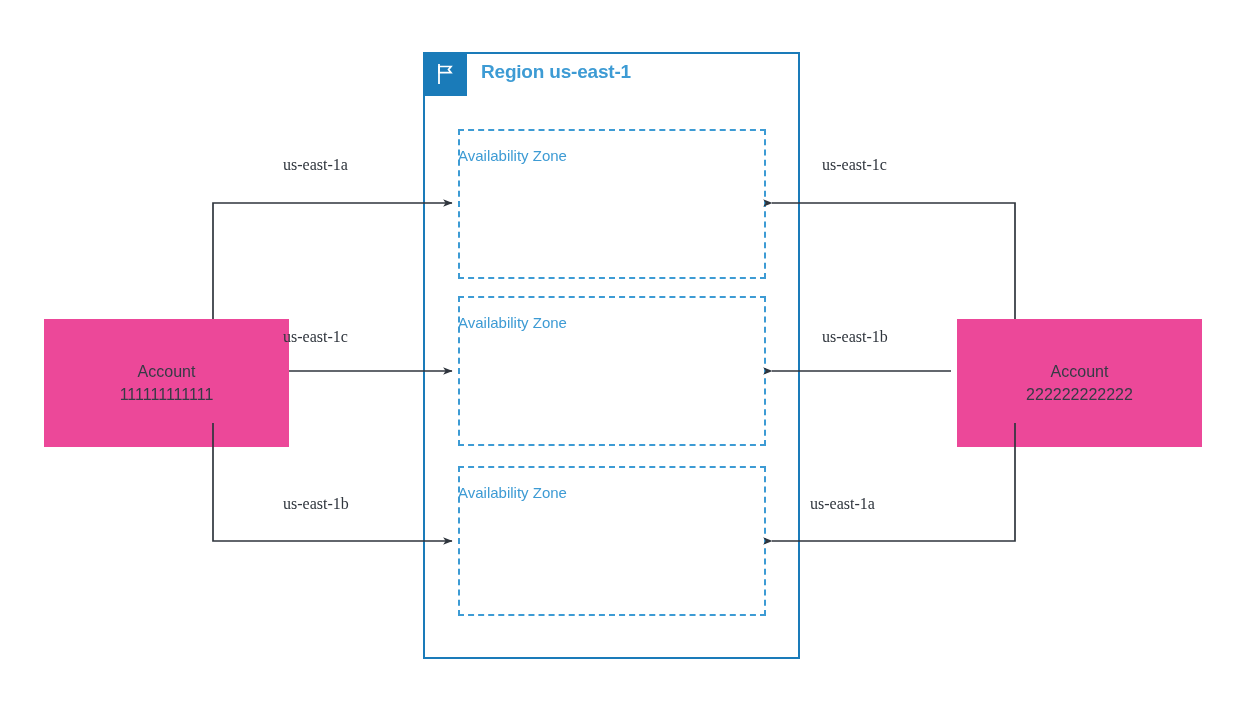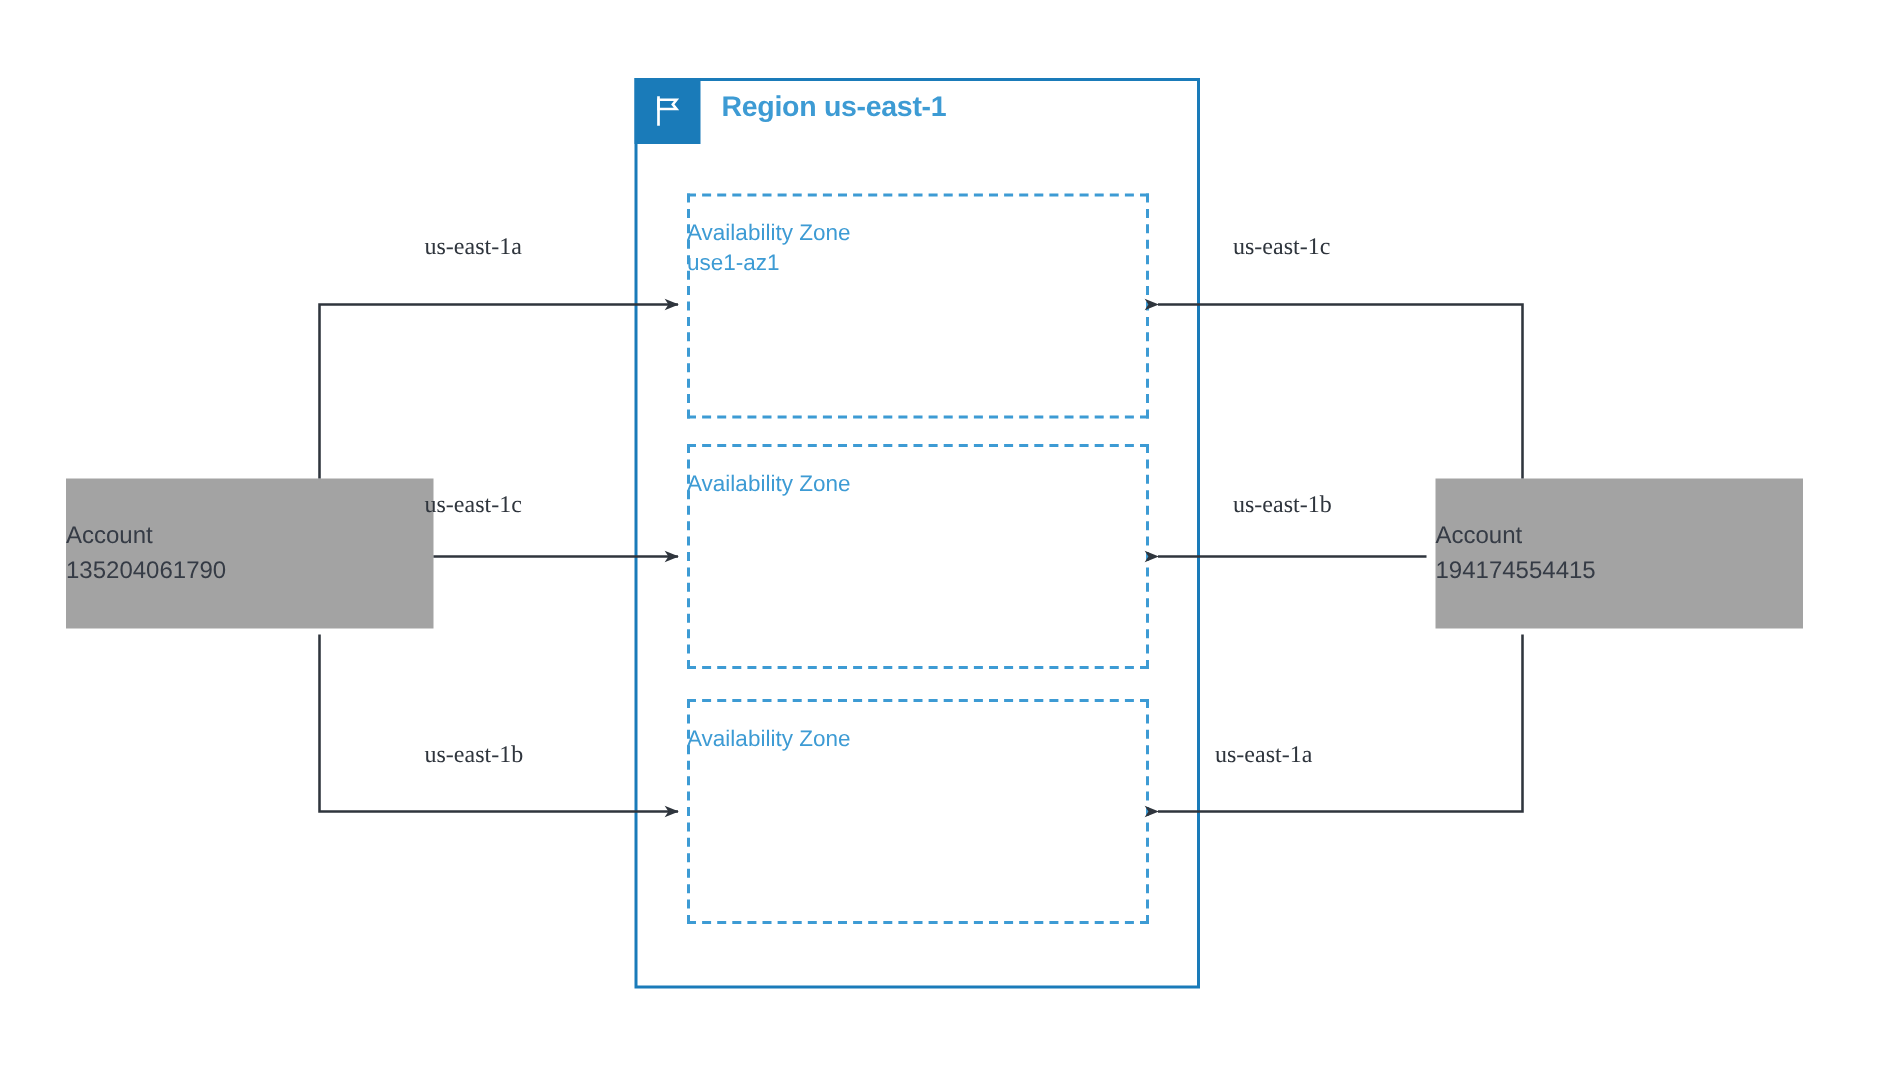--- a/index.html
+++ b/index.html
@@ -76,24 +76,25 @@
     white-space: nowrap;
   }
   .az-label-1 { top: 146px; }
   .az-label-2 { top: 313px; }
   .az-label-3 { top: 483px; }
 
   
   .account-box {
     position: absolute;
     width: 245px;
-    height: 100px;
-    background: #a3a3a3;
+    height: 128px;
+    background: #ec4899;
     display: flex;
     flex-direction: column;
+    align-items: center;
     justify-content: center;
     font-size: 16px;
     color: #353b45;
     line-height: 23px;
   }
   .account-left  { left: 44px;  top: 319px; }
   .account-right { left: 957px; top: 319px; }
 
   
   .arrows {
@@ -135,37 +136,36 @@
   </div>
 
   <div class="region-title">Region us-east-1</div>
 
   <div class="az-box az-1"></div>
   <div class="az-box az-2"></div>
   <div class="az-box az-3"></div>
 
   <div class="az-label az-label-1">
     <div>Availability Zone</div>
-    <div>use1-az1</div>
   </div>
   <div class="az-label az-label-2">
     <div>Availability Zone</div>
   </div>
   <div class="az-label az-label-3">
     <div>Availability Zone</div>
   </div>
 
   <div class="account-box account-left">
     <div>Account</div>
-    <div>135204061790</div>
+    <div>111111111111</div>
   </div>
 
   <div class="account-box account-right">
     <div>Account</div>
-    <div>194174554415</div>
+    <div>222222222222</div>
   </div>
 
   <svg class="arrows" viewBox="0 0 1251 726">
     <defs>
       <marker id="arrowRight" markerWidth="11" markerHeight="11" refX="9.4" refY="4.2" orient="auto" markerUnits="userSpaceOnUse">
         <path d="M0.5,0.4 L10,4.2 L0.5,8 L3,4.2 Z" fill="#2f353d"></path>
       </marker>
       <marker id="arrowLeft" markerWidth="11" markerHeight="11" refX="1.6" refY="4.2" orient="auto" markerUnits="userSpaceOnUse">
         <path d="M10.5,0.4 L1,4.2 L10.5,8 L8,4.2 Z" fill="#2f353d"></path>
       </marker>

